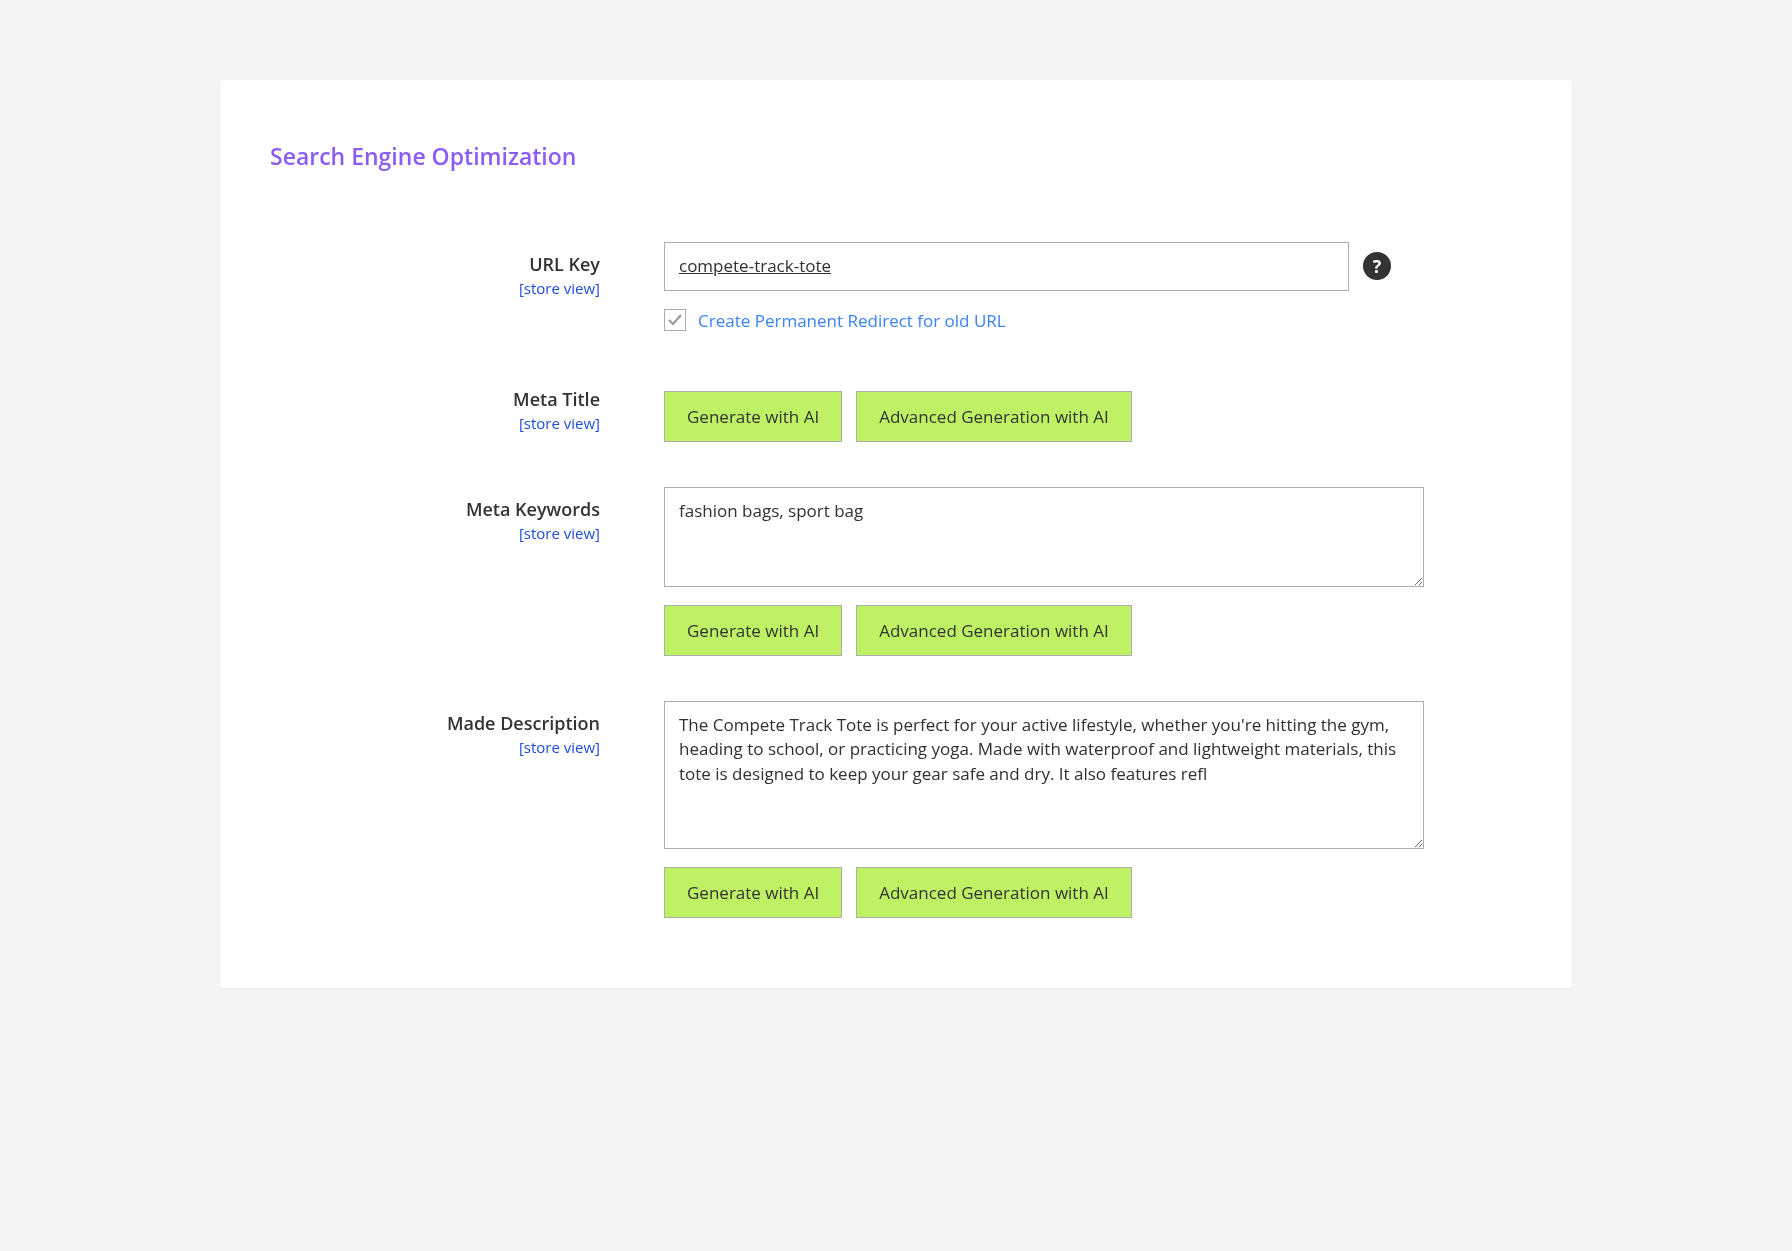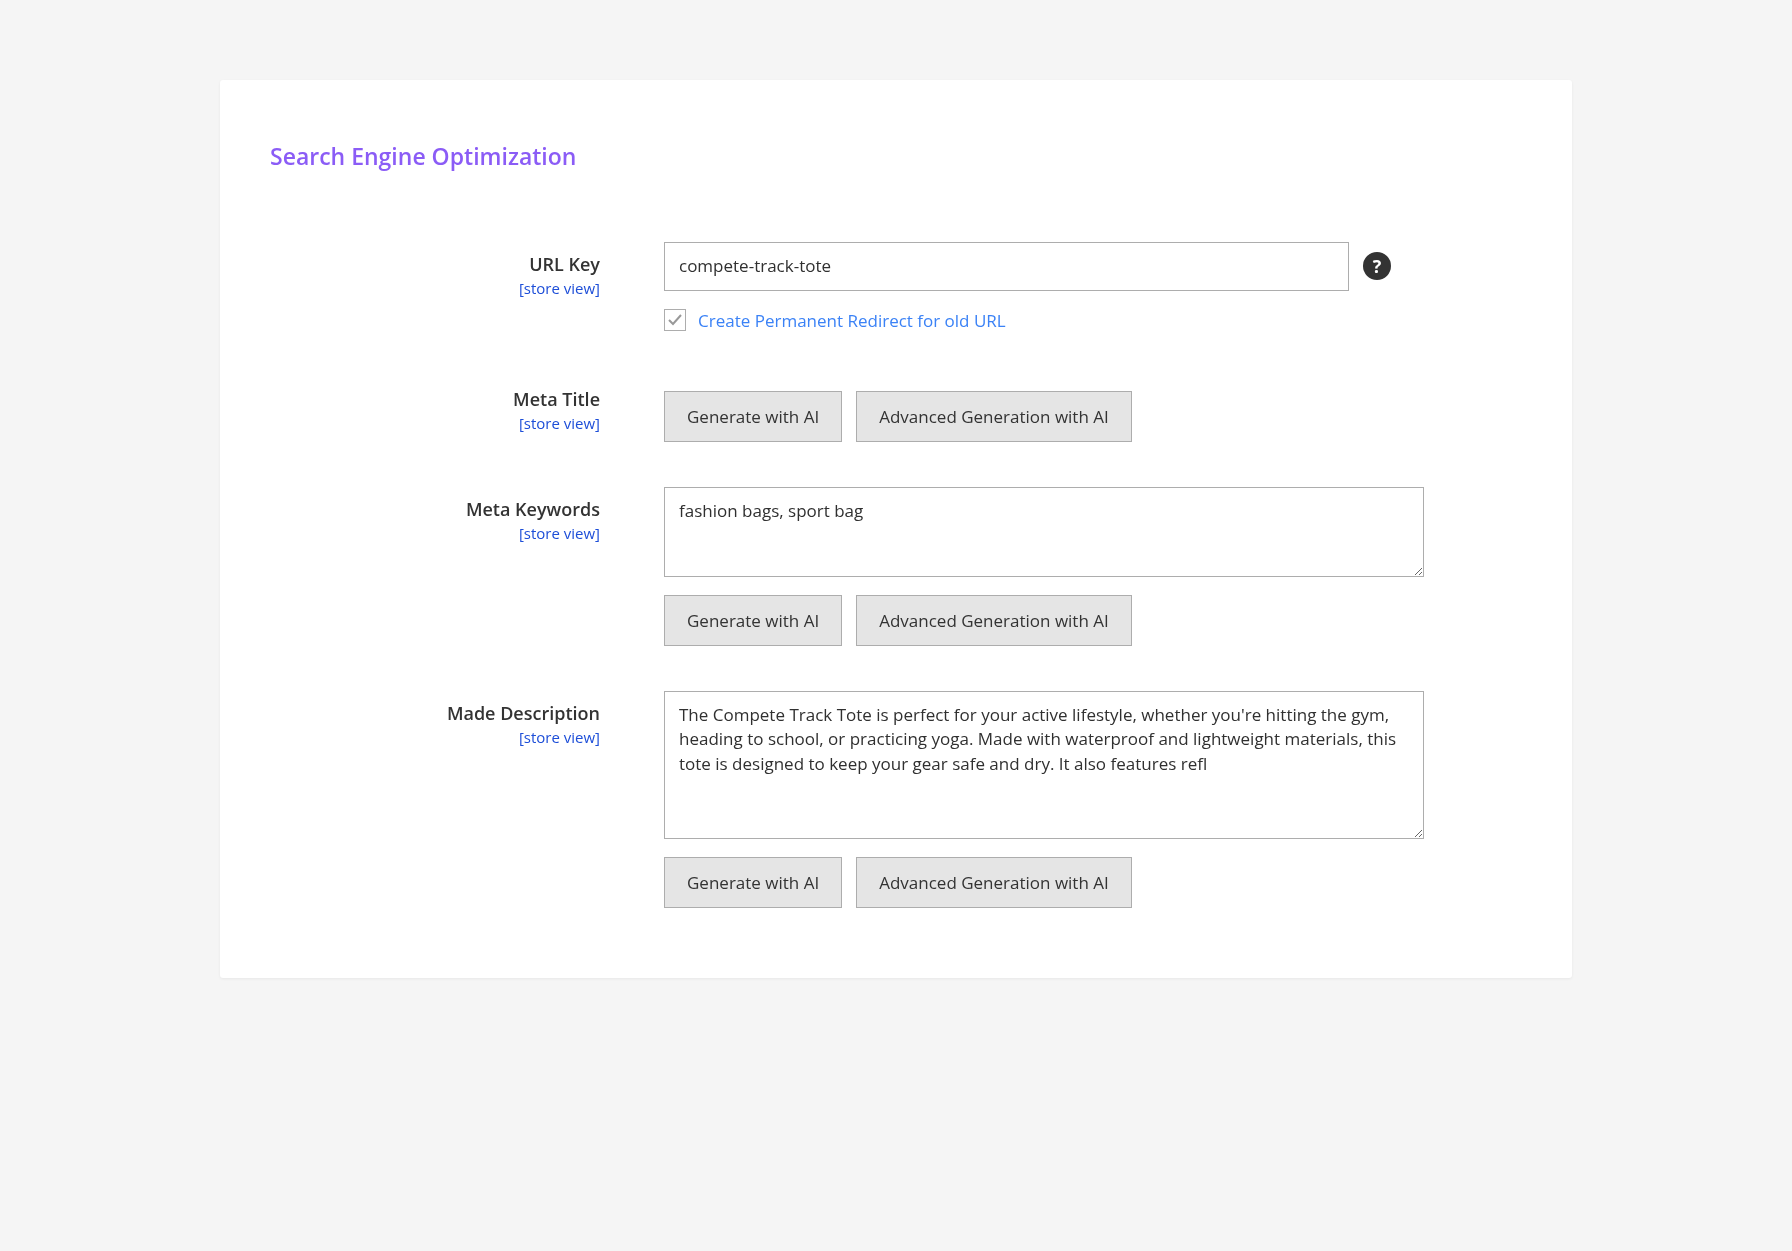--- a/index.html
+++ b/index.html
@@ -50,37 +50,38 @@
     margin-top: 2px;
   }
   .field-col {
     flex: 1;
     max-width: 780px;
   }
   .input-wrap {
     display: flex;
     align-items: center;
     gap: 14px;
+    text-decoration: underline;
   }
   input[type="text"], textarea {
     width: 100%;
     max-width: 685px;
     border: 1px solid #adadad;
     padding: 11px 14px;
     font-size: 17px;
     font-family: inherit;
     color: #303030;
     background: #fff;
     line-height: 1.45;
   }
   textarea {
     resize: both;
     overflow: hidden;
   }
-  .textarea-keywords { height: 90px; max-width: 760px; }
+  .textarea-keywords { height: 100px; max-width: 760px; }
   .textarea-desc { height: 148px; max-width: 760px; }
   .input-title { max-width: 760px; }
   .help-icon {
     width: 28px; height: 28px;
     border-radius: 50%;
     background: #333;
     color: #fff;
     display: inline-flex;
     align-items: center;
     justify-content: center;
@@ -106,21 +107,21 @@
     justify-content: center;
     color: #999;
     font-size: 15px;
   }
   .btn-row {
     display: flex;
     gap: 14px;
     margin-top: 14px;
   }
   .btn {
-    background: #e5e5e5;
+    background: #bef264;
     border: 1px solid #adadad;
     padding: 13px 22px;
     font-size: 17px;
     color: #333;
     font-family: inherit;
     cursor: pointer;
     text-align: center;
   }
   .note {
     font-size: 16px;

